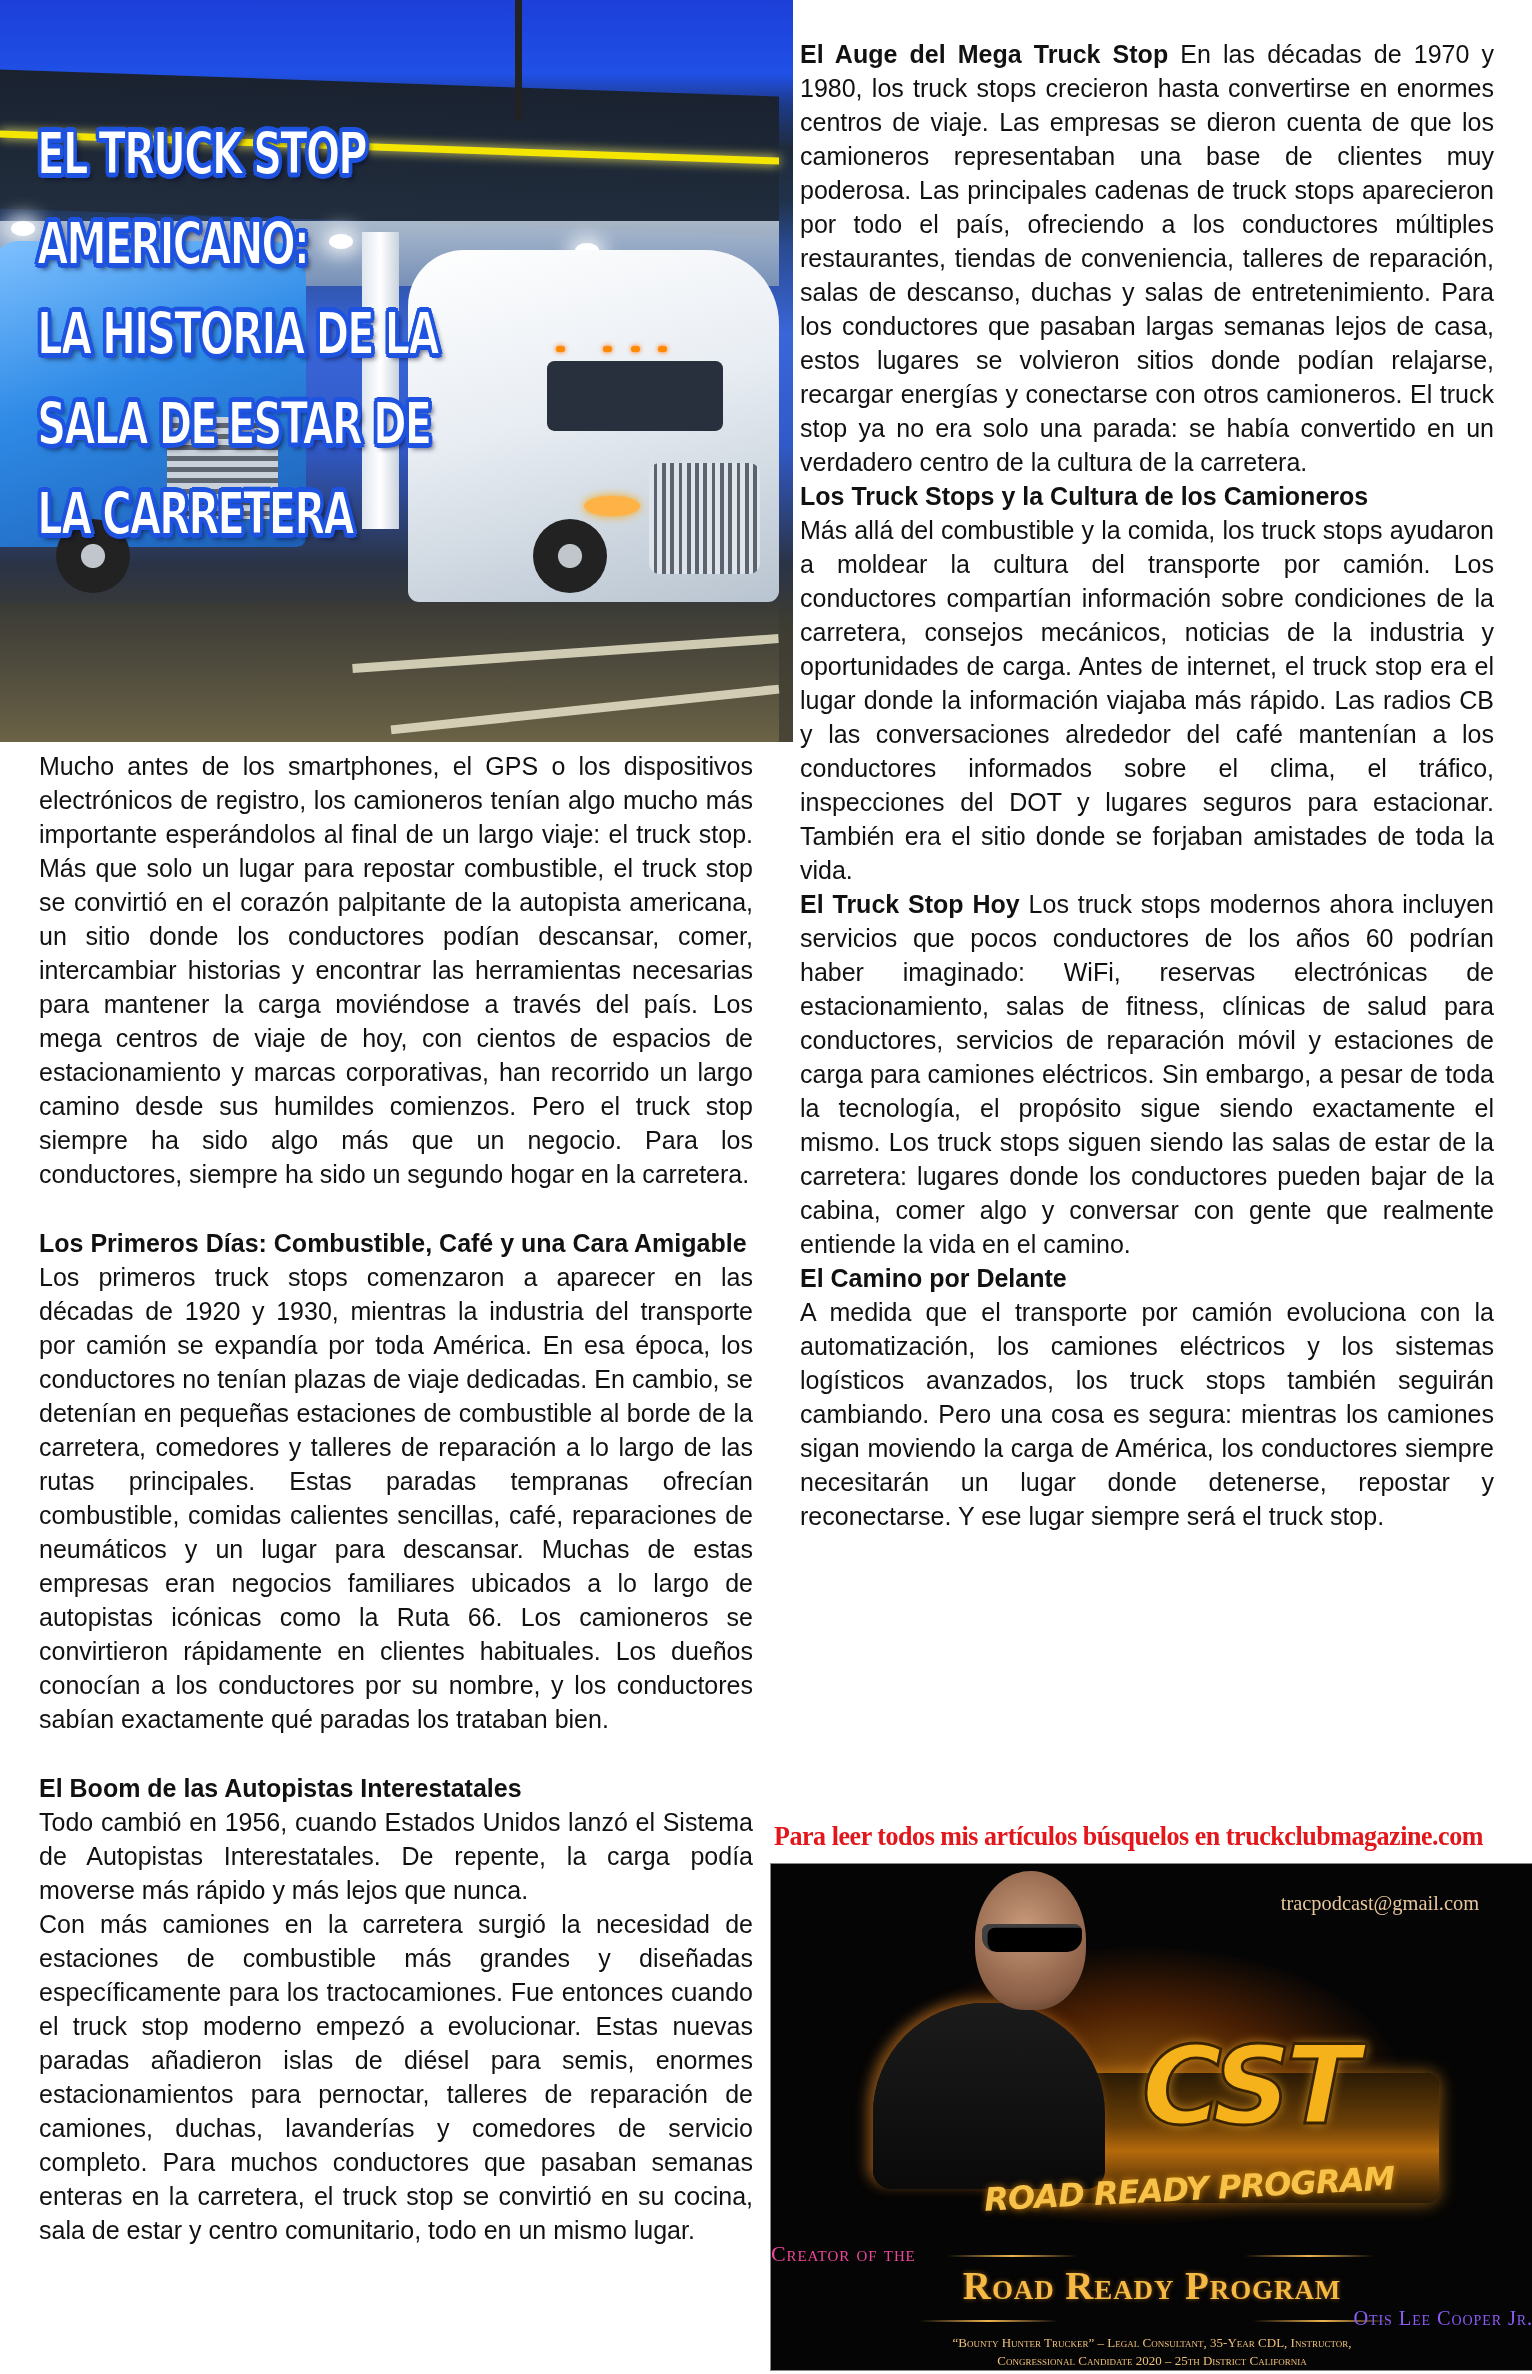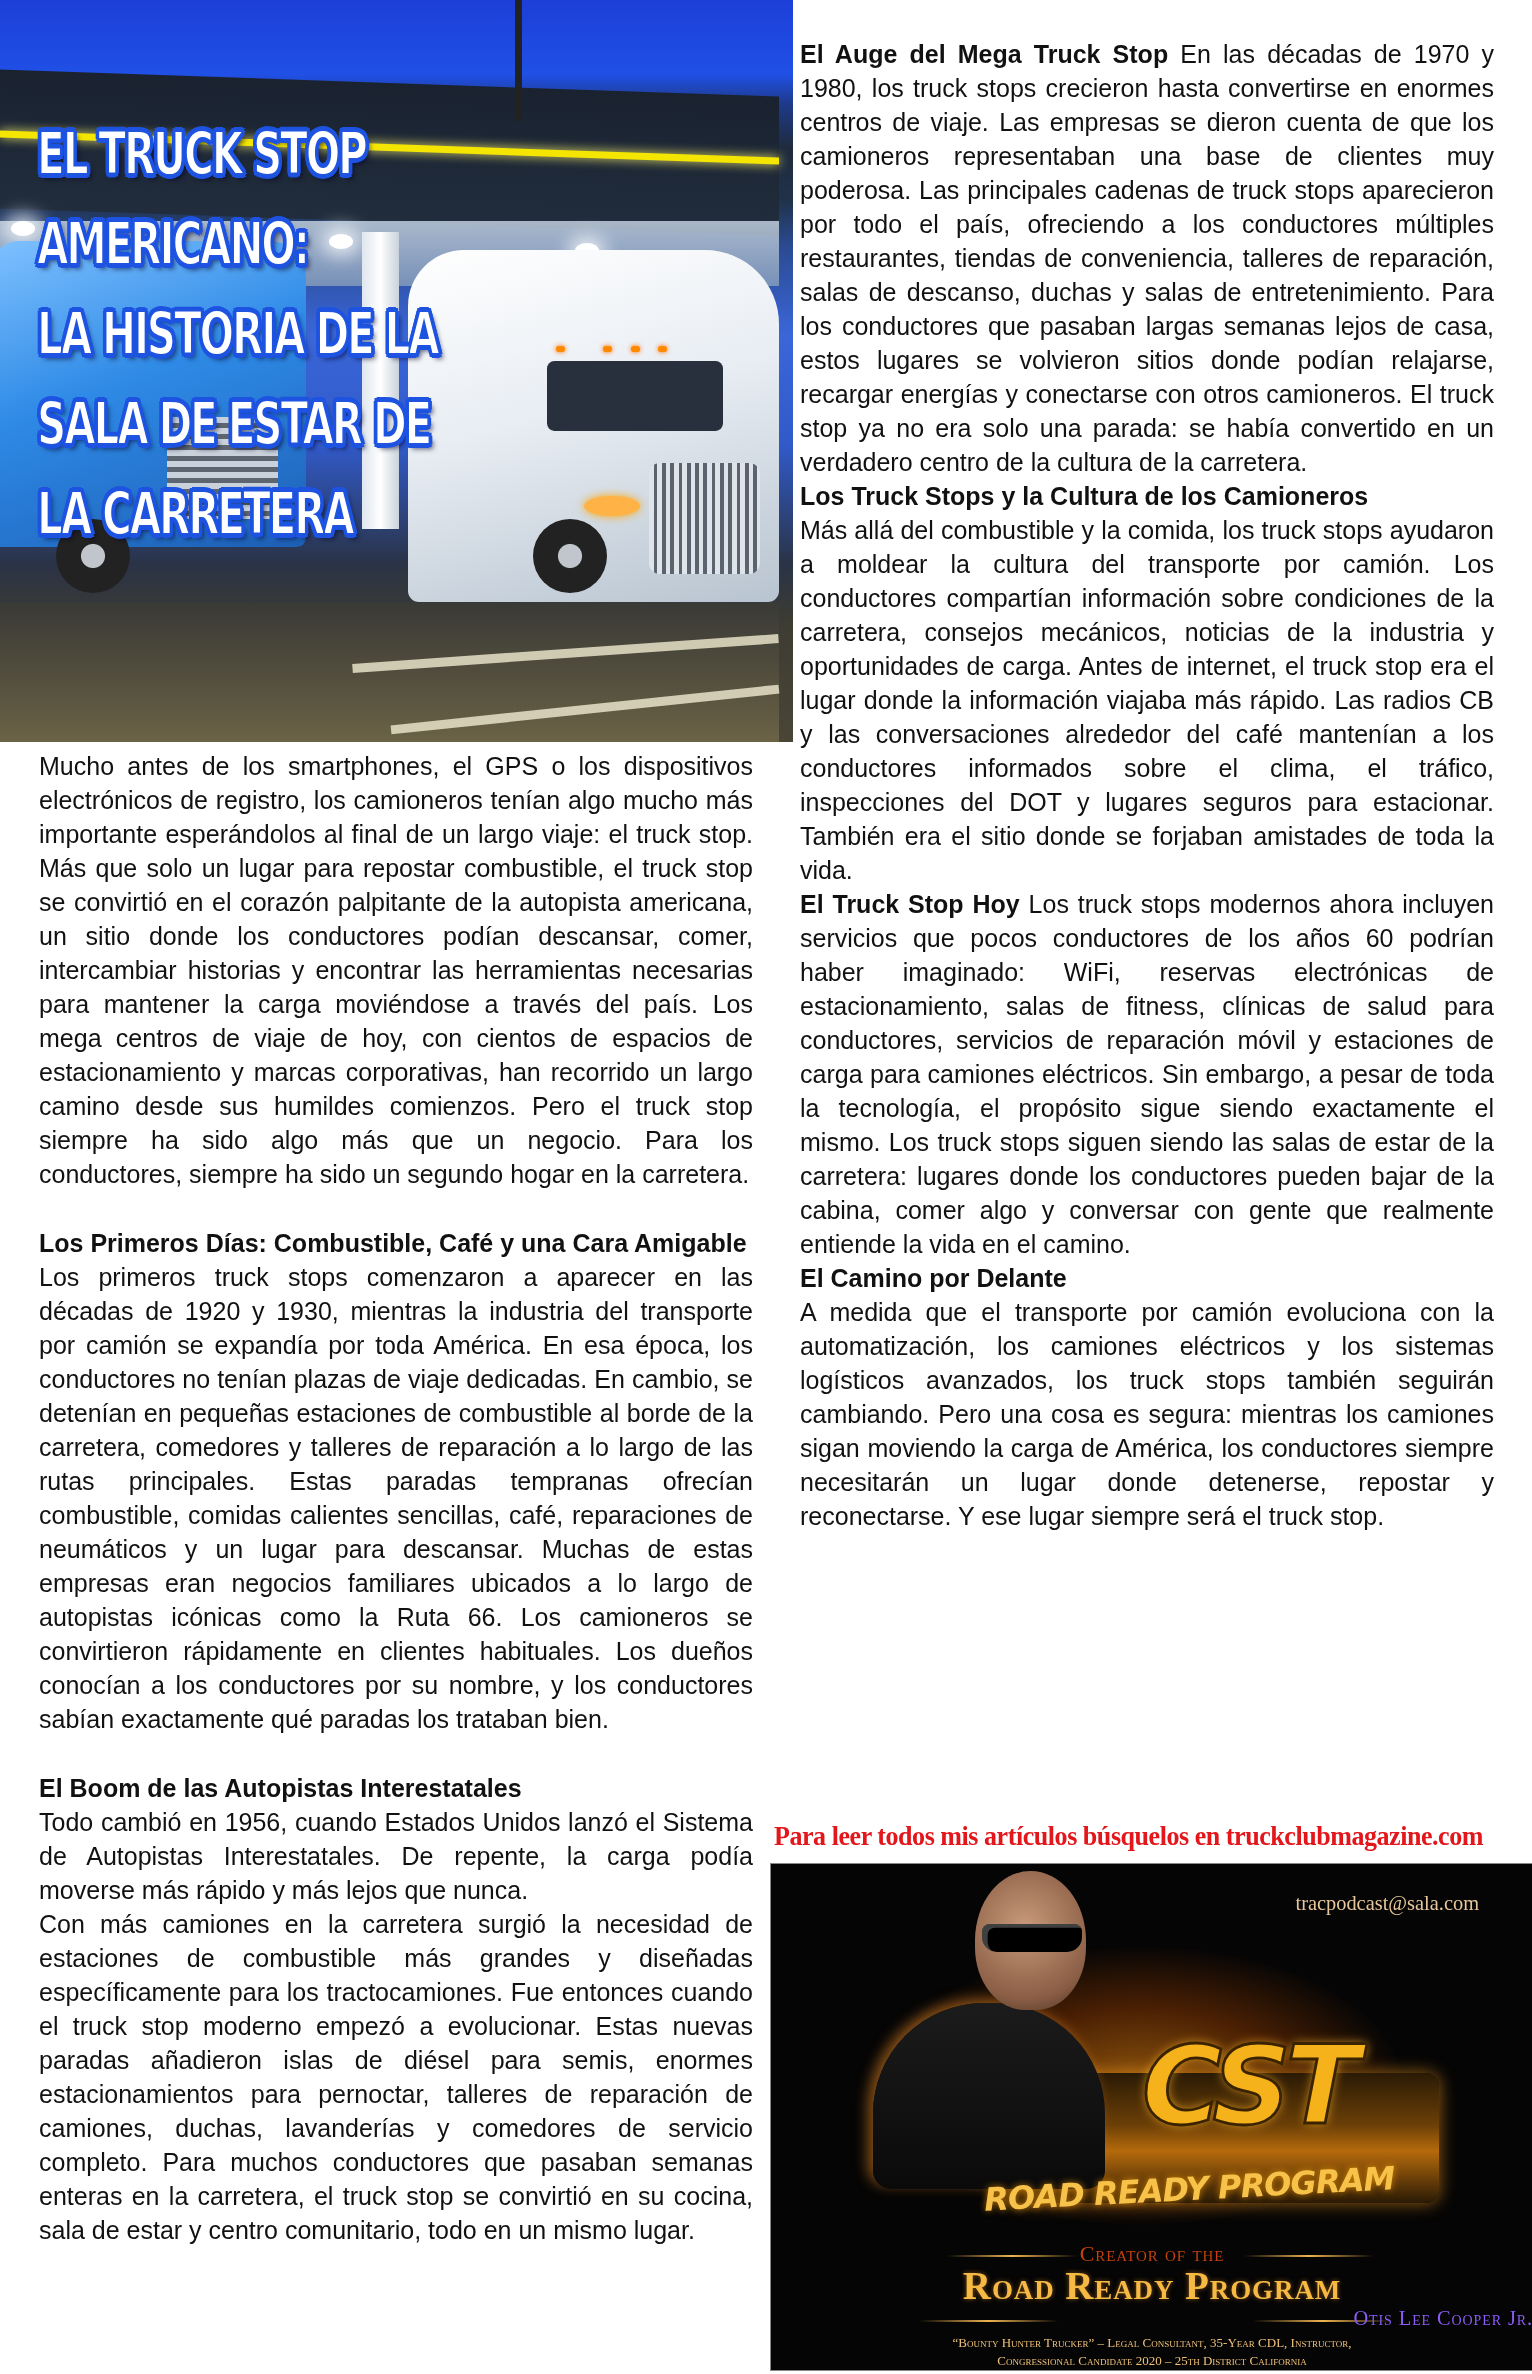--- a/index.html
+++ b/index.html
@@ -48,21 +48,21 @@
   #ad .glow { position:absolute; left:111px; top:83px; width:519px; height:278px; border-radius:50%;
               background: radial-gradient(ellipse at center, rgba(255,150,20,.55) 0%, rgba(200,80,0,.35) 40%, rgba(0,0,0,0) 72%); }
   #ad .person-head { position:absolute; left:204px; top:7.4px; width:111px; height:139px; border-radius:50% 50% 45% 45%; background: radial-gradient(circle at 45% 40%, #c99a7a 0%, #8a5e45 70%, #4a3022 100%); }
   #ad .glasses { position:absolute; left:211px; top:60px; width:100px; height:28px; background:#000; border-radius:7.4px 7.4px 15px 15px; box-shadow: inset 5.6px 3.7px 0 rgba(255,255,255,.25); }
   #ad .person-body { position:absolute; left:102px; top:139px; width:232px; height:186px; border-radius:111px 111px 18.6px 18.6px; background: linear-gradient(180deg,#1b1b1b,#0a0a0a); box-shadow: -5.6px -3.7px 13px rgba(255,150,40,.5); }
   #ad .truck { position:absolute; left:232px; top:209px; width:436px; height:130px; border-radius:13px; background: linear-gradient(180deg,#2a1a05 0%, #6b3f07 40%, #b56a0c 60%, #2a1a05 100%); box-shadow: 0 0 16.7px rgba(255,160,30,.6); }
   #ad .cst { position:absolute; left:371px; top:158px; font-family:"DejaVu Sans", sans-serif; font-weight:bold; font-style:italic; font-size:109px; letter-spacing:-5.6px;
              color:#f6b21b; -webkit-text-stroke:2.8px #3a2300; text-shadow: 0 0 11px rgba(255,180,40,.8); }
   #ad .logo-text { position:absolute; left:213px; top:306px; font-family:"DejaVu Sans", sans-serif; font-weight:bold; font-style:italic; font-size:32px; color:#f7c24a; letter-spacing:-0.9px; text-shadow:0 0 7.4px rgba(255,160,0,.7); transform: rotate(-3deg); white-space:nowrap; }
   #ad .email { position:absolute; right:54px; top:28px; font-family:"Liberation Serif", serif; font-size:20.4px; color:#e8c89a; }
-  #ad .creator { position:absolute; left:0; width:762px; text-align:center; top:377px; font-family:"Liberation Serif", serif; color:#c2410c; font-size:22px; font-variant:small-caps; letter-spacing:0.9px; }
+  #ad .creator { position:absolute; left:0; width:762px; text-align:left; top:377px; font-family:"Liberation Serif", serif; color:#ec4899; font-size:22px; font-variant:small-caps; letter-spacing:0.9px; }
   #ad .program { position:absolute; left:0; width:762px; text-align:center; top:399px; font-family:"Liberation Serif", serif; color:#f5b944; font-size:39px; font-weight:bold; font-variant:small-caps; letter-spacing:0.9px; text-shadow:0 0 5.6px rgba(255,160,40,.5); }
   #ad .name { position:absolute; left:0; width:762px; text-align:right; top:443px; font-family:"Liberation Serif", serif; color:#8b5cf6; font-size:20.4px; font-variant:small-caps; letter-spacing:0.9px; }
   #ad .rule { position:absolute; height:1.9px; background: linear-gradient(90deg, rgba(240,180,80,0), #f0b450, rgba(240,180,80,0)); }
   #ad .tag1 { position:absolute; left:0; width:762px; text-align:center; top:471px; font-family:"Liberation Serif", serif; color:#f0c27a; font-size:13px; font-variant:small-caps; }
   #ad .tag2 { position:absolute; left:0; width:762px; text-align:center; top:489px; font-family:Liberation Serif, serif; color:#f0c27a; font-size:13px; font-variant:small-caps; }
 </style>
 </head>
 <body>
 
 <div id="hero">
@@ -130,21 +130,21 @@
 <div id="promo">Para leer todos mis artículos búsquelos en  truckclubmagazine.com</div>
 
 <div id="ad">
   <div class="glow"></div>
   <div class="truck"></div>
   <div class="person-body"></div>
   <div class="person-head"></div>
   <div class="glasses"></div>
   <div class="cst">CST</div>
   <div class="logo-text">ROAD READY PROGRAM</div>
-  <div class="email">tracpodcast@sala.com</div>
+  <div class="email">tracpodcast@gmail.com</div>
 
   <div class="rule" style="left:176px;top:391px;width:130px;"></div>
   <div class="rule" style="left:473px;top:391px;width:130px;"></div>
   <div class="creator">Creator of the</div>
   <div class="program">Road Ready Program</div>
   <div class="rule" style="left:148px;top:456px;width:139px;"></div>
   <div class="rule" style="left:482px;top:456px;width:139px;"></div>
   <div class="name">Otis Lee Cooper Jr.</div>
   <div class="tag1">“Bounty Hunter Trucker” – Legal Consultant, 35-Year CDL, Instructor,</div>
   <div class="tag2">Congressional Candidate 2020 – 25th District California</div>

